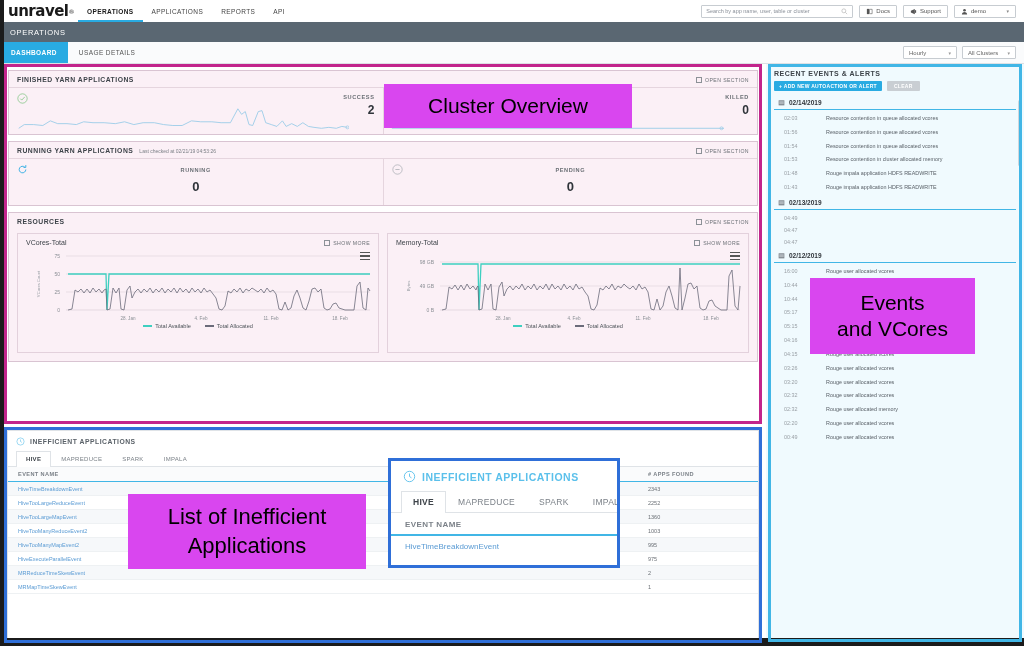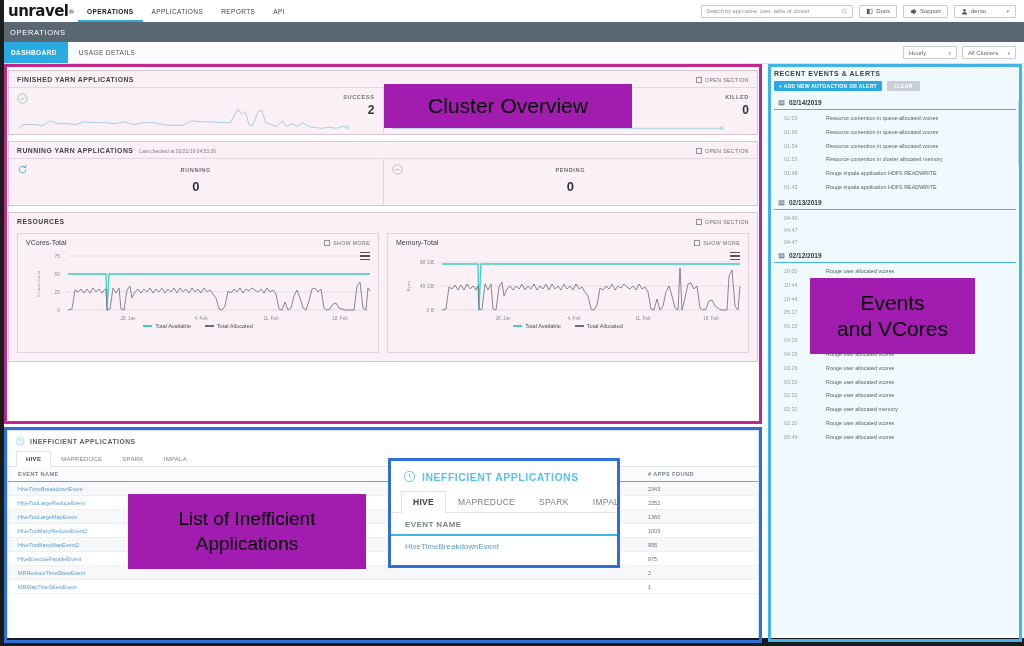--- a/index.html
+++ b/index.html
@@ -236,27 +236,27 @@
   table.ineff-tbl th.num { text-align: left; width: 120px; }
   table.ineff-tbl td {
     font-size: 5.5px; color: #5a9bd4; padding: 3.5px 10px;
     border-bottom: 1px solid #eef1f3;
   }
   table.ineff-tbl td.num { color: #6b7076; }
   table.ineff-tbl tr:nth-child(odd) td { background: #f6f8fa; }
 
   
   .callout-white {
-    position: absolute; background: #a21caf; z-index: 60;
+    position: absolute; background: #d946ef; z-index: 60;
     display: flex; align-items: center; justify-content: center; text-align: center;
     color: #000; font-family: "Liberation Sans", sans-serif;
   }
   #callout-cluster { left: 384px; top: 84px; width: 248px; height: 44px; font-size: 21px; }
   #callout-events  { left: 810px; top: 278px; width: 165px; height: 76px; font-size: 21px; line-height: 1.25; }
-  #callout-list    { left: 128px; top: 494px; width: 238px; height: 75px; font-size: 19px; line-height: 1.3; }
+  #callout-list    { left: 128px; top: 494px; width: 238px; height: 75px; font-size: 22px; line-height: 1.3; }
 
   .zoom-inset {
     position: absolute; left: 388px; top: 458px; width: 232px; height: 110px;
     background: #fff; border: 3px solid #2F6FD8; z-index: 70; overflow: hidden;
   }
   .zi-hd { display: flex; align-items: center; gap: 6px; padding: 9px 12px 8px 12px; }
   .zi-title { font-size: 10.5px; letter-spacing: 0.5px; color: #5BC0EB; font-weight: bold; }
   .zi-clock { width: 13px; height: 13px; }
   .zi-tabs { display: flex; padding-left: 10px; border-bottom: 1px solid #dfe3e7; }
   .zi-tab {

